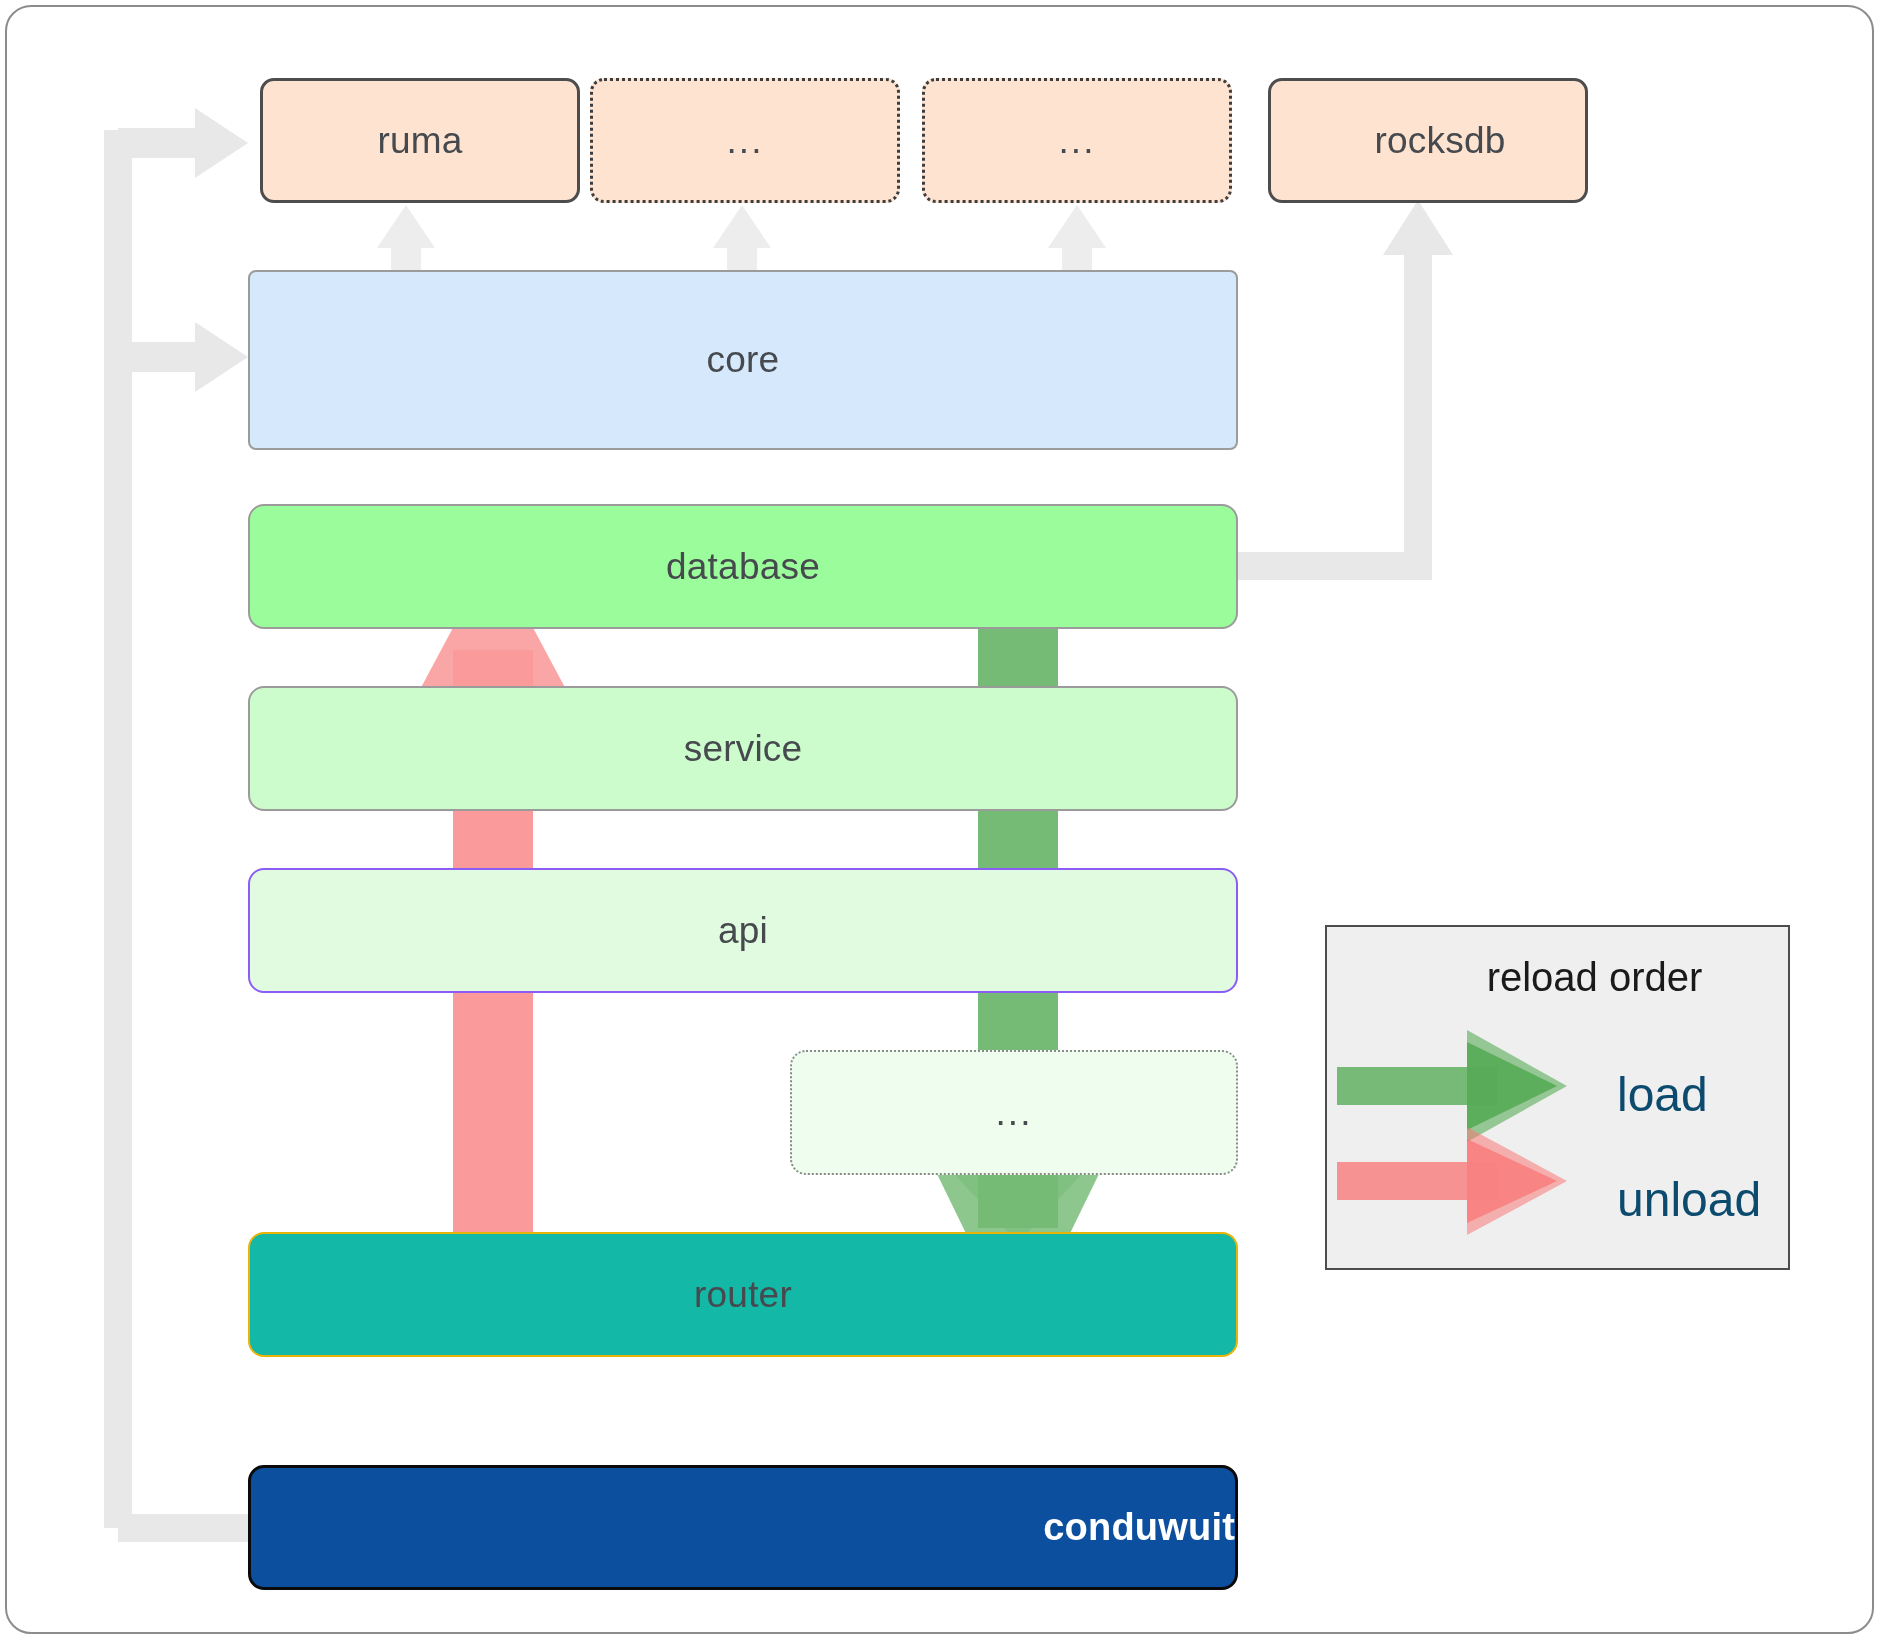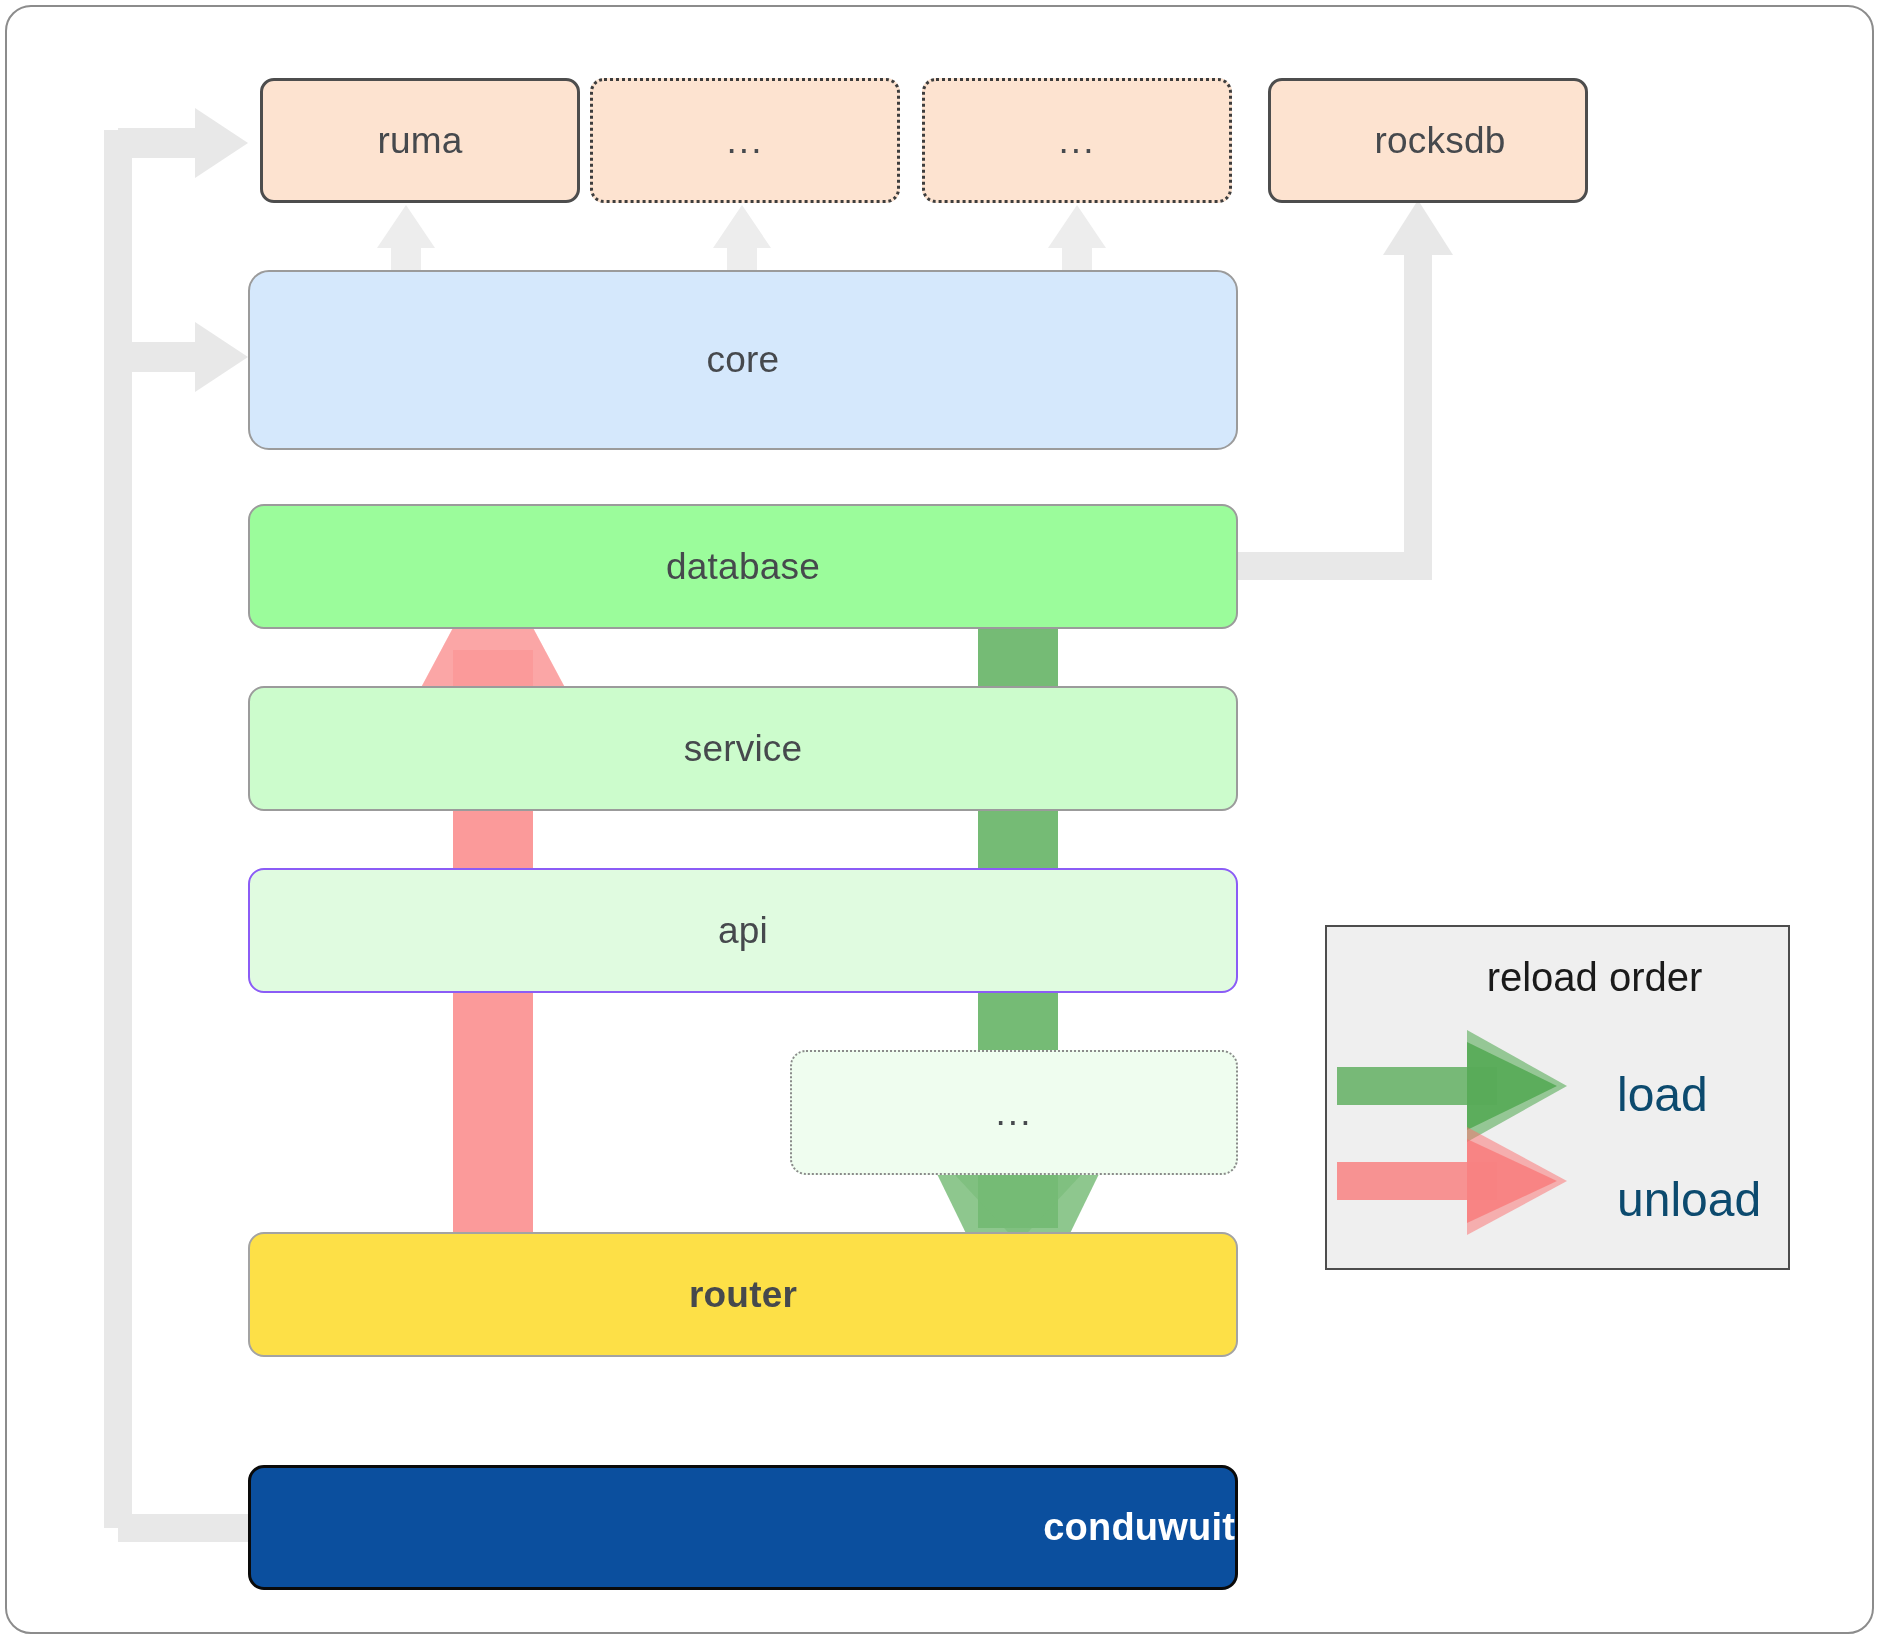--- a/index.html
+++ b/index.html
@@ -49,21 +49,21 @@
     background: #fde3d0;
     border: 3px solid #4d4d4d;
   }
   .node-orange-dotted {
     background: #fde3d0;
     border: 3px dotted #3d3d3d;
   }
   .node-blue {
     background: #d5e8fc;
     border: 2px solid #9b9b9b;
-    border-radius: 21px;
+    border-radius: 8px;
   }
   .node-green-1 {
     background: #9bfc9b;
     border: 2px solid #9b9b9b;
     border-radius: 16px;
   }
   .node-green-2 {
     background: #ccfccc;
     border: 2px solid #9b9b9b;
     border-radius: 16px;
@@ -77,24 +77,23 @@
     background: #effdef;
     border: 2px solid #9b9b9b;
     border-radius: 16px;
   }
   .node-green-4-dotted {
     background: #effdef;
     border: 2px dotted #8a8a8a;
     border-radius: 16px;
   }
   .node-white {
-    background: #fde047;
-    border: 2px solid #a3a3a3;
-    border-radius: 16px;
-    font-weight: bold;
+    background: #14b8a6;
+    border: 2px solid #eab308;
+    border-radius: 16px;
   }
   .node-navy {
     background: #0b4f9e;
     border: 3px solid #0a0a0a;
     border-radius: 16px;
     color: #ffffff;
     font-weight: bold;
     font-size: 38px;
     justify-content: flex-end;
   }

